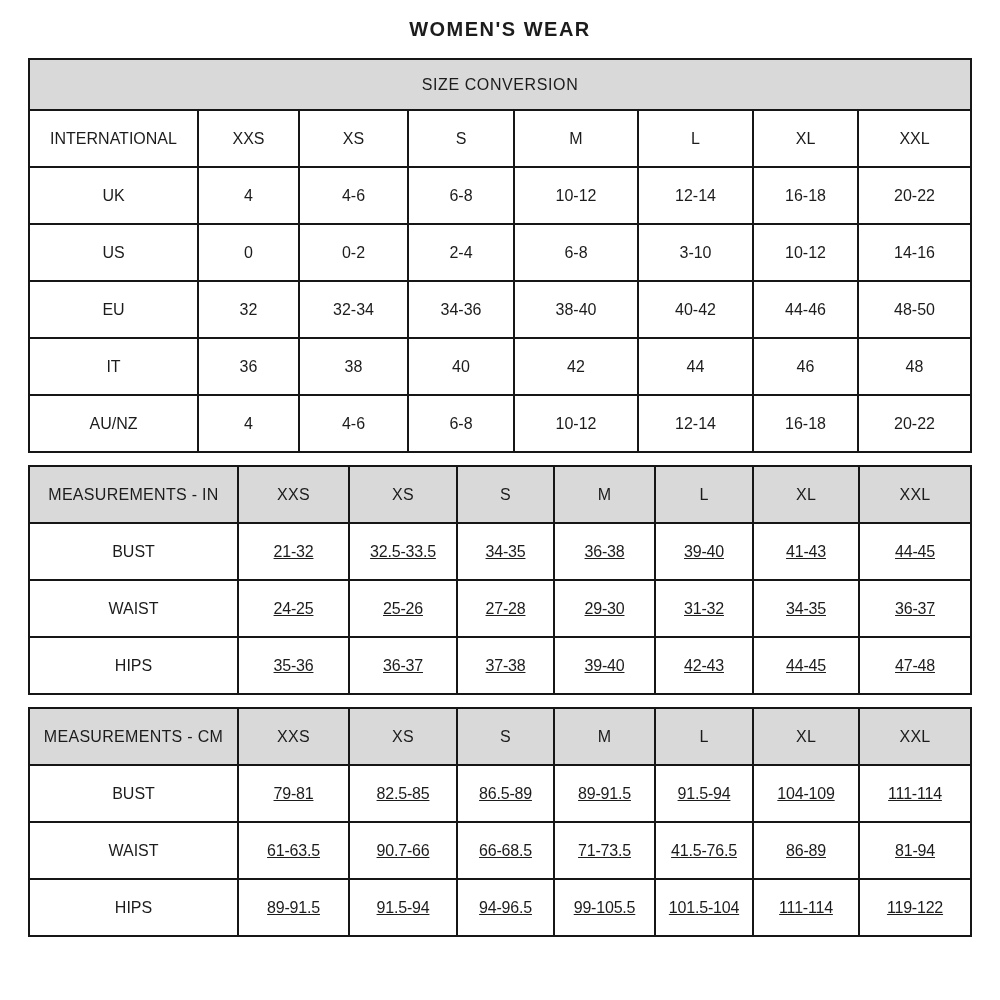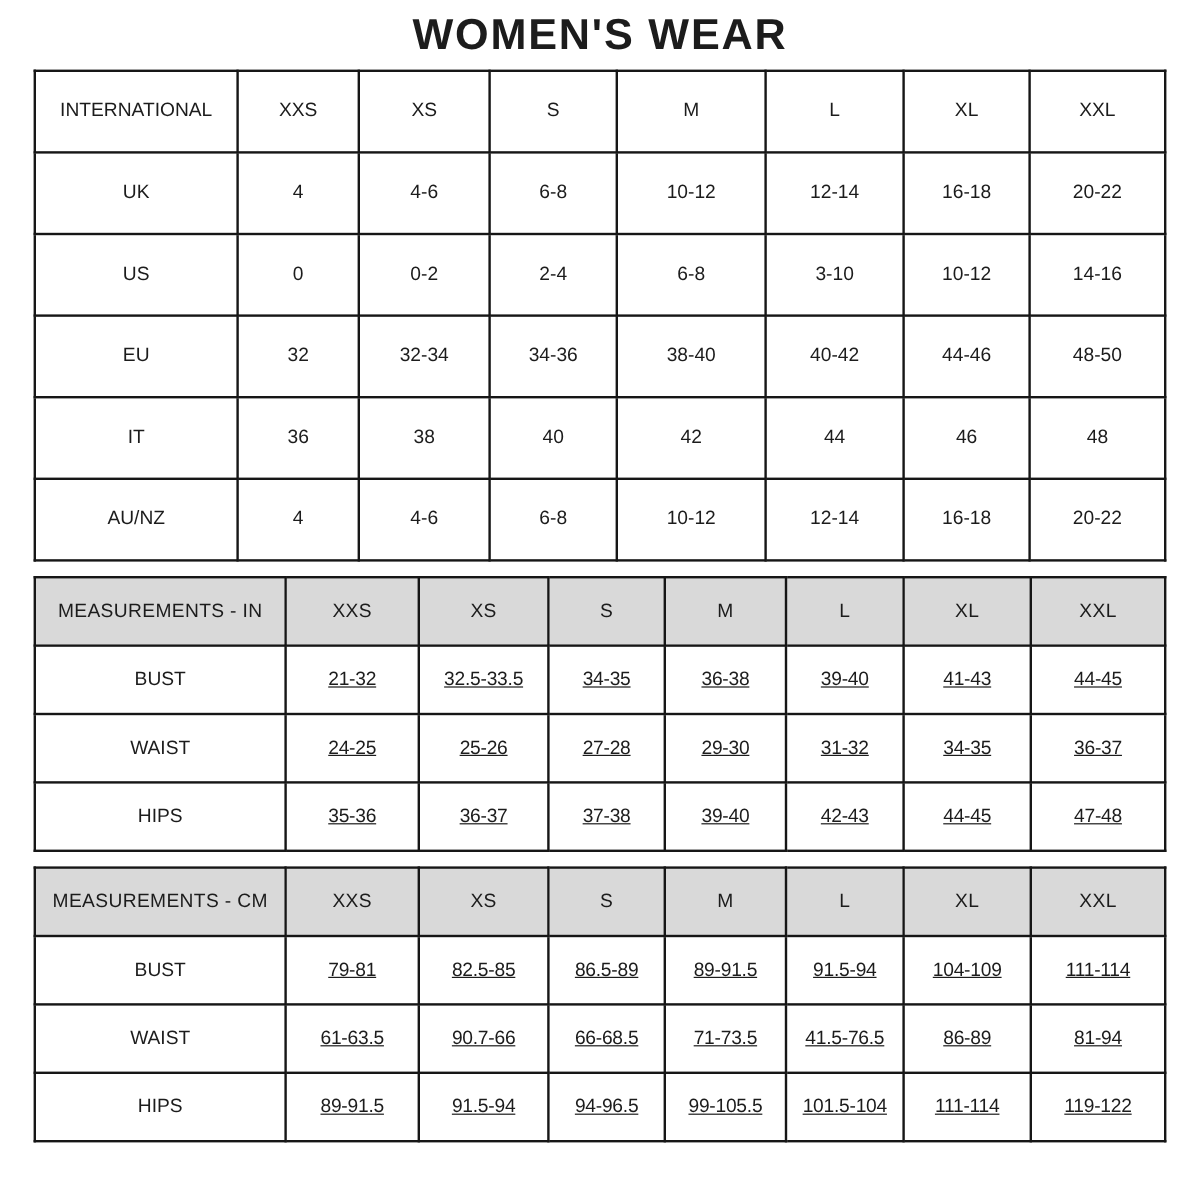--- a/index.html
+++ b/index.html
@@ -13,36 +13,36 @@
   body {
     width: 1000px; height: 1000px;
     background: var(--page-bg);
     font-family: "Liberation Sans", sans-serif;
     color: var(--text);
   }
   .page { width: 1000px; height: 1000px; overflow: hidden; }
   .title {
     height: 58px;
     display: flex; align-items: center; justify-content: center;
-    font-size: 36px; font-weight: 700; letter-spacing: 1.5px;
+    font-size: 20px; font-weight: 700; letter-spacing: 1.5px;
   }
   table.tbl {
     border-collapse: collapse;
     table-layout: fixed;
     margin-left: 28px;
   }
   .tbl td {
     border: 2px solid var(--border);
     text-align: center; vertical-align: middle;
     padding: 0 2px; overflow: hidden;
     font-size: 16px; font-weight: 500;
   }
   .gray { background: var(--header-bg); }
   
-  .tbl-sc tr { height: 68px; }
+  .tbl-sc tr { height: 57px; }
   .tbl-sc tr.hdr-row { height: 51px; }
   .sc-title-cell { font-weight: 700; font-size: 17px; letter-spacing: 0.6px; }
   .sc0{width:169px}.sc1{width:101px}.sc2{width:109px}.sc3{width:106px}
   .sc4{width:124px}.sc5{width:115px}.sc6{width:105px}.sc7{width:113px}
   
   .tbl-m { margin-top: 12px; padding-left: 37px; }
   .tbl-m tr { height: 57px; }
   .mhdr { font-weight: 700; font-size: 16px; letter-spacing: 0.3px; }
   .val { font-size: 14px; letter-spacing: -0.2px; text-decoration: underline; }
   .m0{width:209px}.m1{width:111px}.m2{width:108px}.m3{width:97px}
@@ -60,20 +60,23 @@
       <col class="sc0">
         <col class="sc1">
         <col class="sc2">
         <col class="sc3">
       <col class="sc4">
         <col class="sc5">
         <col class="sc6">
         <col class="sc7">
     </colgroup>
     <tbody>
+      <tr class="hdr-row">
+        <td colspan="8" class="gray sc-title-cell">SIZE CONVERSION</td>
+      </tr>
       <tr>
         <td>INTERNATIONAL</td>
         <td>XXS</td>
         <td>XS</td>
         <td>S</td>
         <td>M</td>
         <td>L</td>
         <td>XL</td>
         <td>XXL</td>
       </tr>

